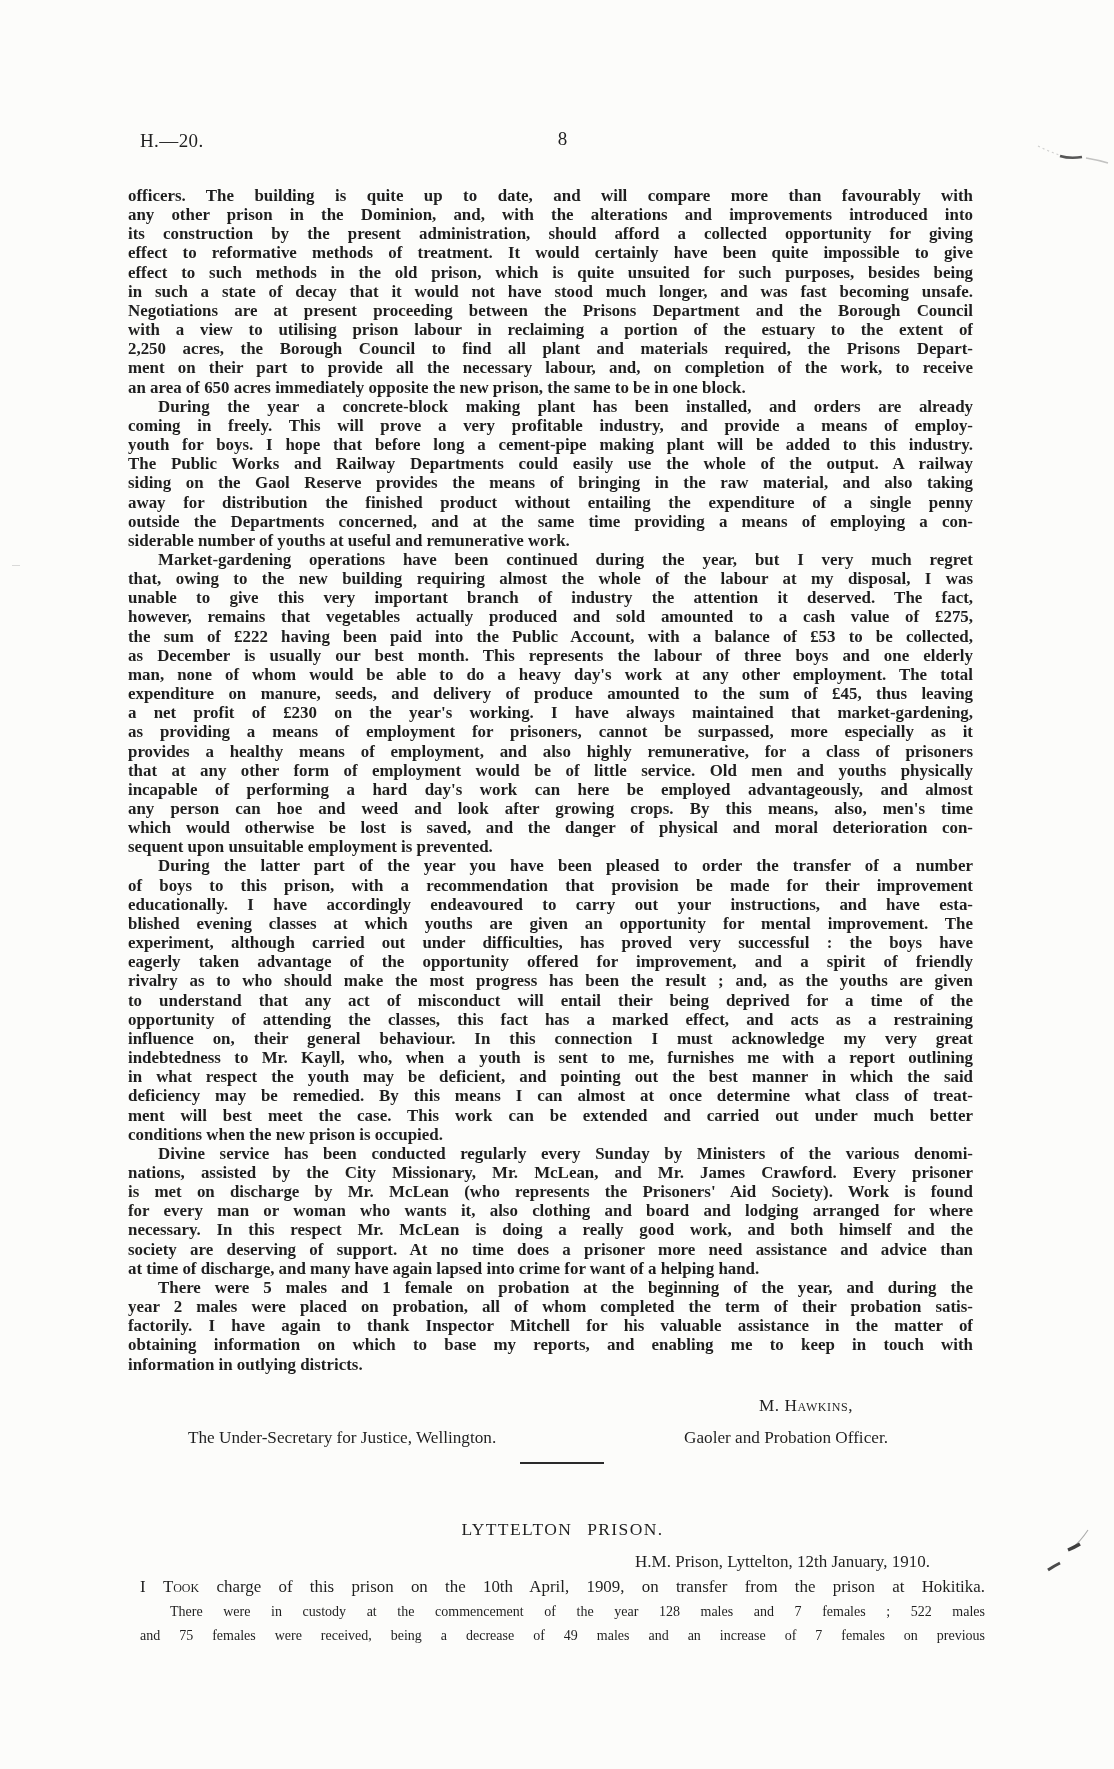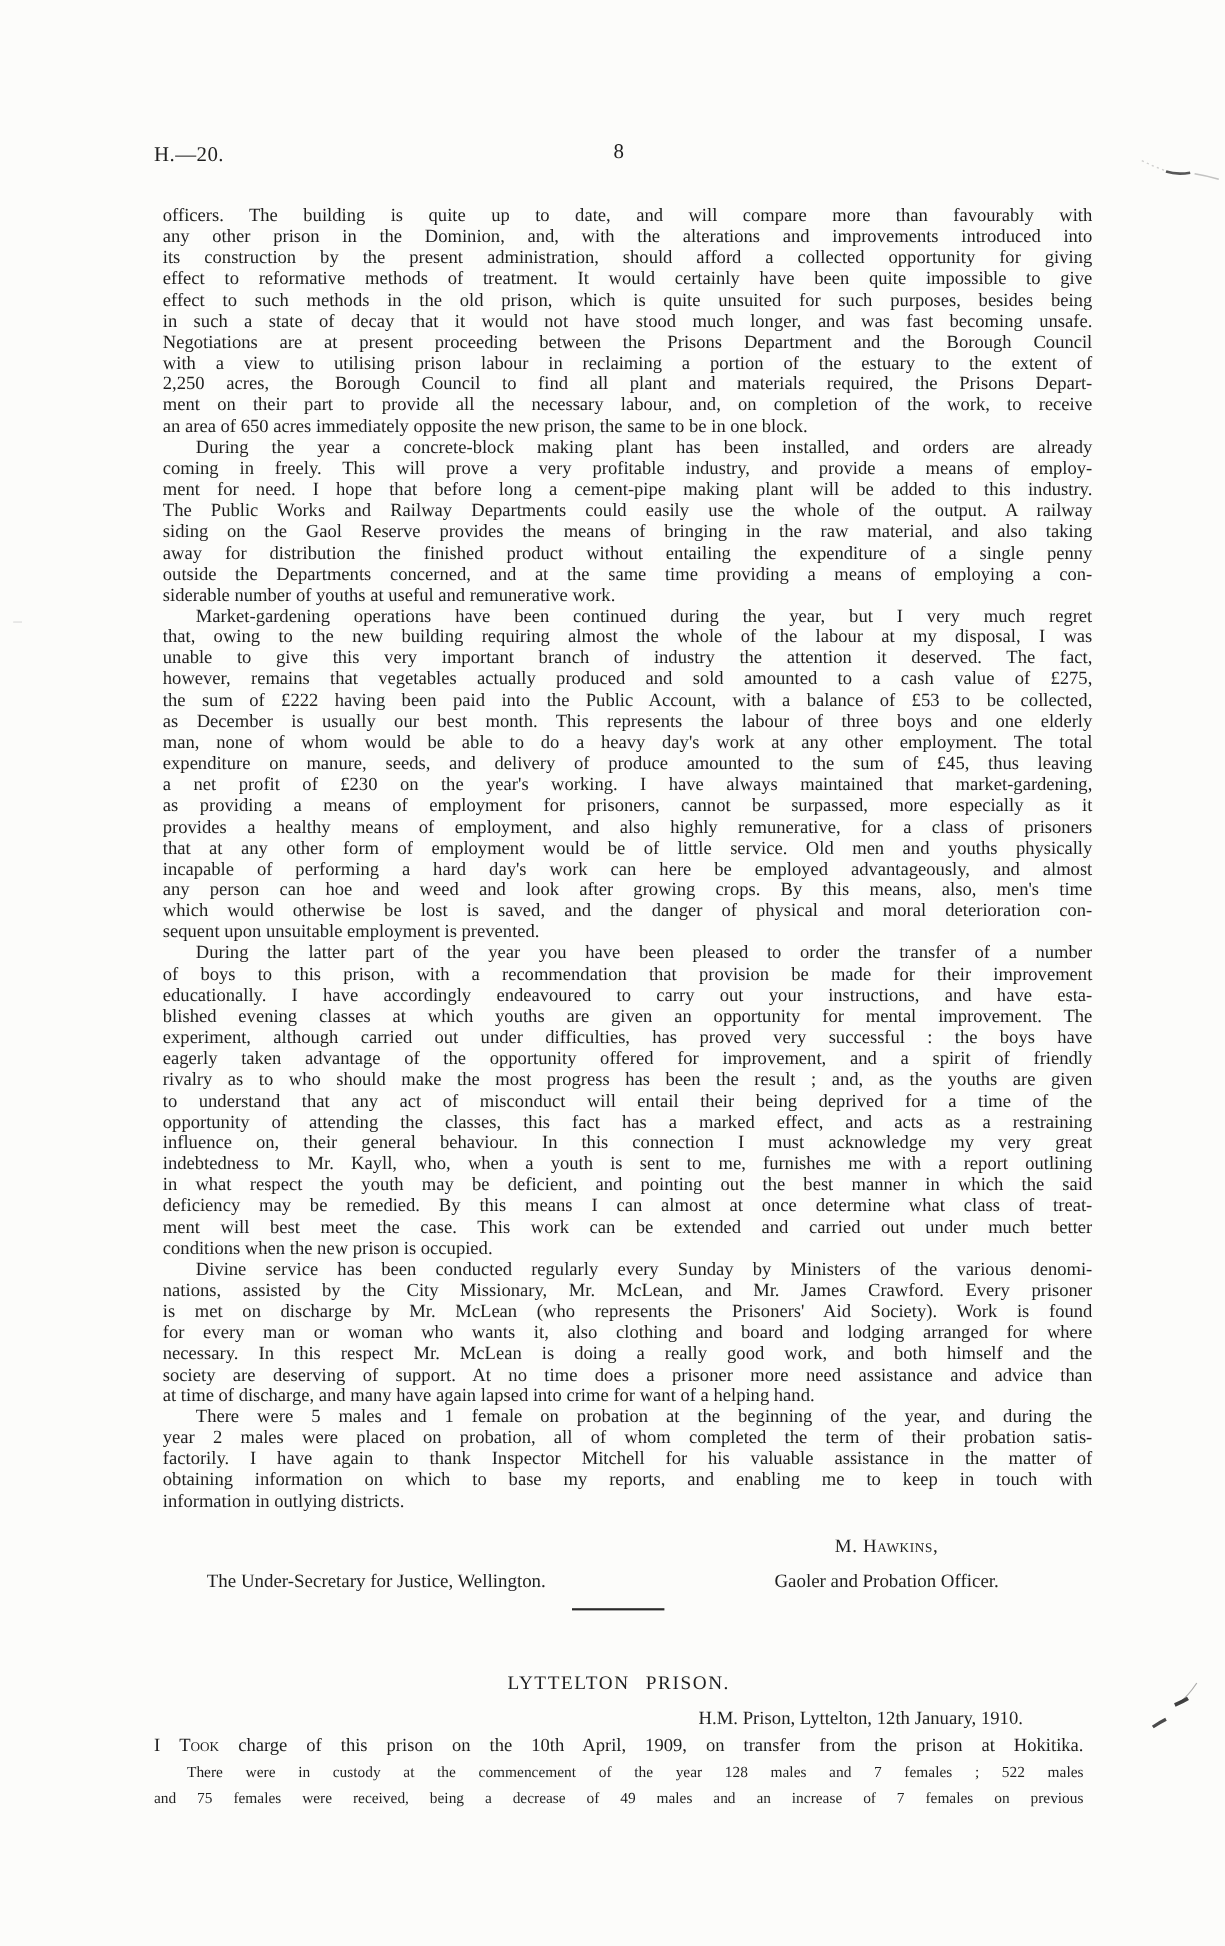--- a/index.html
+++ b/index.html
@@ -6,29 +6,29 @@
   html,body { margin:0; padding:0; background:var(--paper); }
   .page {
     position:relative; width:1114px; height:1769px;
     background:var(--paper); color:var(--ink);
     font-family:"Liberation Serif","DejaVu Serif",serif;
     overflow:hidden;
   }
   .report-no { position:absolute; top:130px; left:140px; font-size:19px; letter-spacing:.4px; }
   .page-no   { position:absolute; top:128px; left:140px; width:845px; text-align:center; font-size:19px; }
 
-  .body-text { position:absolute; top:186px; left:148px; width:845px;
-               font-size:16.9px; line-height:19.15px; }
+  .body-text { position:absolute; top:186px; left:128px; width:845px;
+               font-size:16.9px; line-height:19.15px;font-weight:bold; }
   .line { text-align:justify; text-align-last:justify; }
   .line.last { text-align-last:left; }
   .para.indent > .line:first-child { text-indent:30px; }
 
   .sig-name  { position:absolute; top:1396px; left:656px; width:300px; text-align:center;
                font-variant:small-caps; letter-spacing:.6px; font-size:17.2px; }
-  .sig-title { position:absolute; top:1428px; left:656px; width:300px; text-align:center; font-size:17.2px; }
+  .sig-title { position:absolute; top:1428px; left:636px; width:300px; text-align:center; font-size:17.2px; }
   .addressee { position:absolute; top:1428px; left:188px; font-size:17.2px; }
 
   .section-rule { position:absolute; top:1462px; left:520px; width:84px; height:0;
                   border-top:2.2px solid #2a2a2a; }
   .section-heading { position:absolute; top:1519px; left:140px; width:845px; text-align:center;
                      font-size:17.5px; letter-spacing:1.4px; word-spacing:9px; }
   .dateline { position:absolute; top:1552px; left:140px; width:790px; text-align:right; font-size:17px; }
   .opening  { position:absolute; top:1577px; left:140px; width:845px;
               font-size:16.9px; text-align:justify; text-align-last:justify; }
   .sc { font-variant:small-caps; }
@@ -59,21 +59,21 @@
         <div class="line">in such a state of decay that it would not have stood much longer, and was fast becoming unsafe.</div>
         <div class="line">Negotiations are at present proceeding between the Prisons Department and the Borough Council</div>
         <div class="line">with a view to utilising prison labour in reclaiming a portion of the estuary to the extent of</div>
         <div class="line">2,250 acres, the Borough Council to find all plant and materials required, the Prisons Depart-</div>
         <div class="line">ment on their part to provide all the necessary labour, and, on completion of the work, to receive</div>
         <div class="line last">an area of 650 acres immediately opposite the new prison, the same to be in one block.</div>
       </div>
       <div class="para indent">
         <div class="line">During the year a concrete-block making plant has been installed, and orders are already</div>
         <div class="line">coming in freely. This will prove a very profitable industry, and provide a means of employ-</div>
-        <div class="line">ment for need. I hope that before long a cement-pipe making plant will be added to this industry.</div>
+        <div class="line">youth for boys. I hope that before long a cement-pipe making plant will be added to this industry.</div>
         <div class="line">The Public Works and Railway Departments could easily use the whole of the output. A railway</div>
         <div class="line">siding on the Gaol Reserve provides the means of bringing in the raw material, and also taking</div>
         <div class="line">away for distribution the finished product without entailing the expenditure of a single penny</div>
         <div class="line">outside the Departments concerned, and at the same time providing a means of employing a con-</div>
         <div class="line last">siderable number of youths at useful and remunerative work.</div>
       </div>
       <div class="para indent">
         <div class="line">Market-gardening operations have been continued during the year, but I very much regret</div>
         <div class="line">that, owing to the new building requiring almost the whole of the labour at my disposal, I was</div>
         <div class="line">unable to give this very important branch of industry the attention it deserved. The fact,</div>

